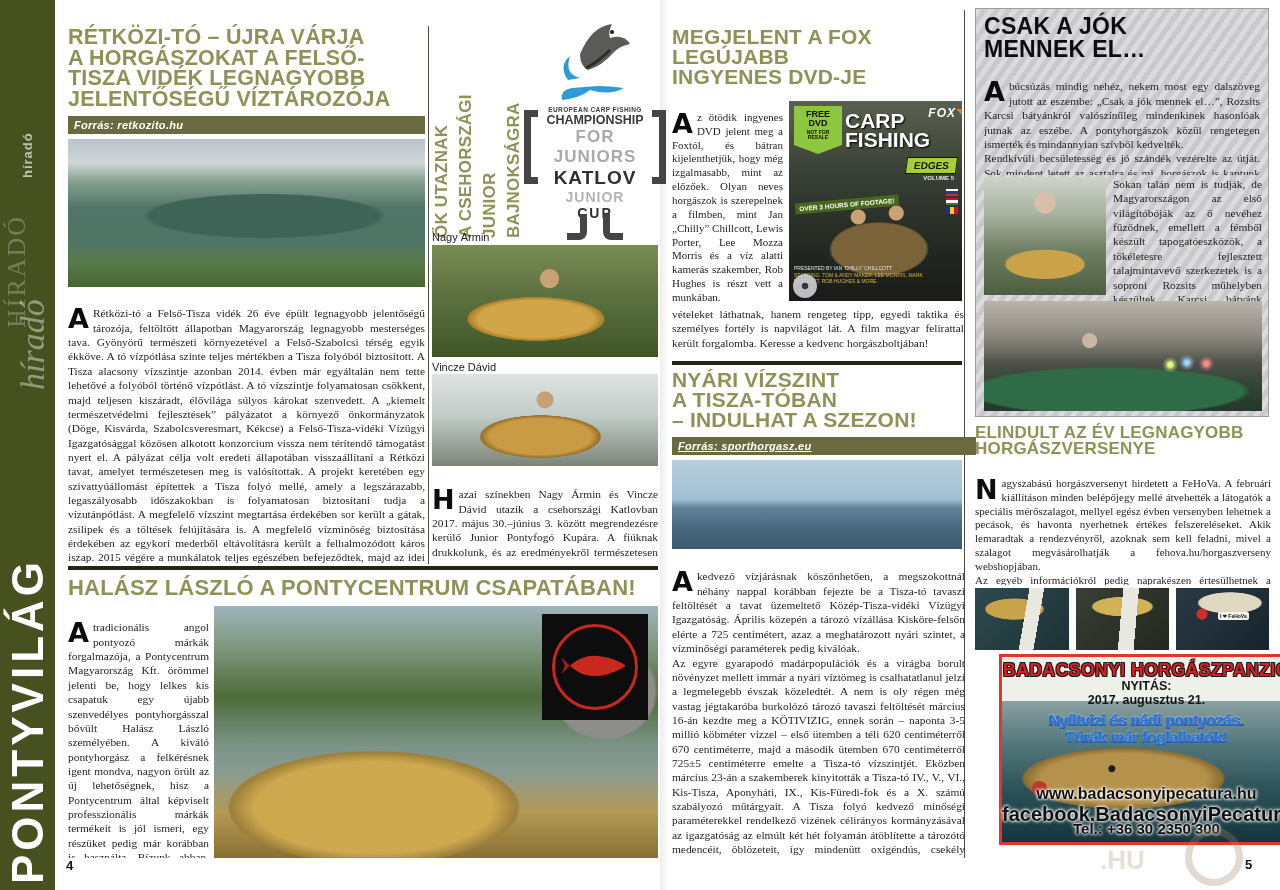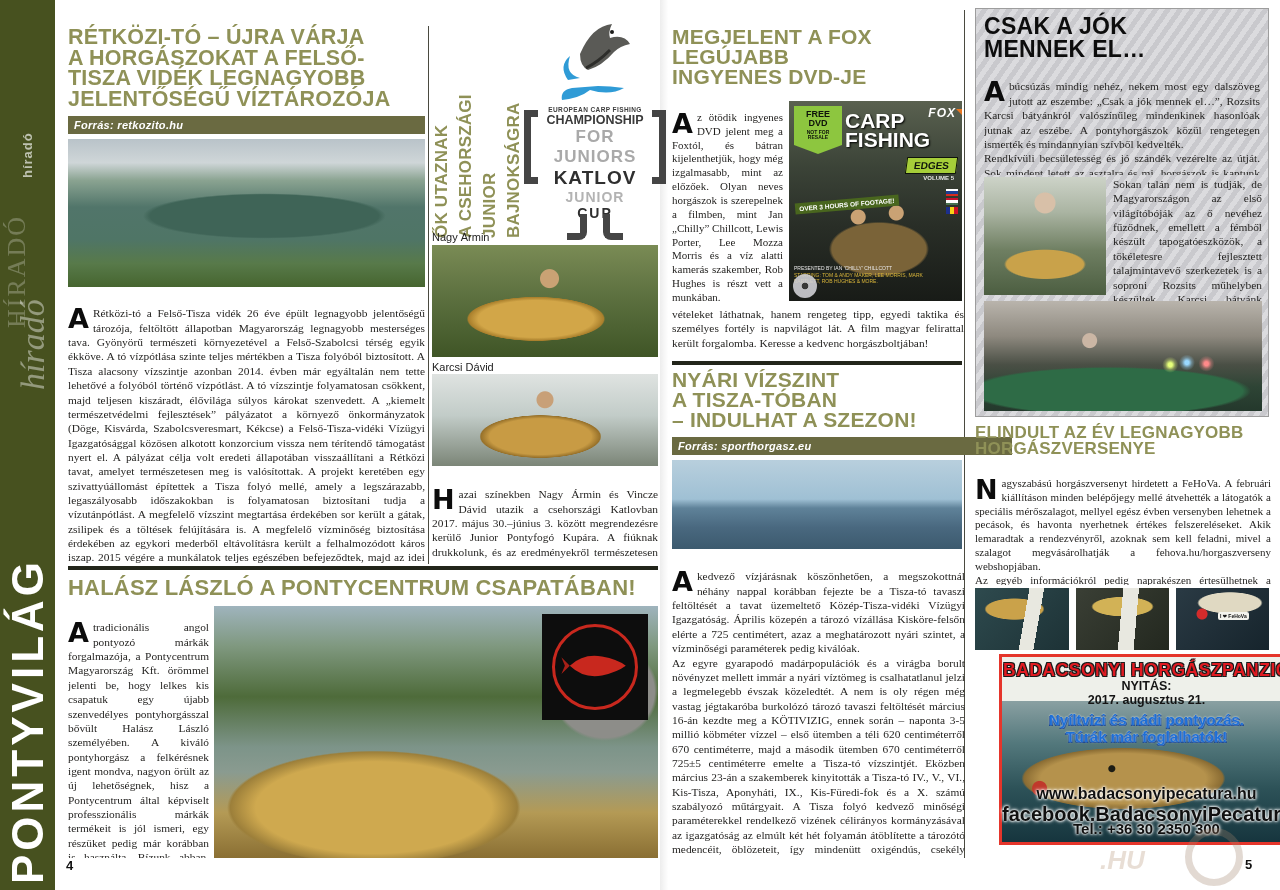--- a/index.html
+++ b/index.html
@@ -109,21 +109,21 @@
   .dvd-disc { position:absolute; left:4px; bottom:3px; width:24px; height:24px; border-radius:50%;
       background:radial-gradient(circle,#3a3a3a 0 20%,#cfcfd4 21% 90%,#8a8a90 100%); opacity:0.9; }
   .dvd-flags { position:absolute; right:4px; top:88px; width:12px; }
   .dvd-flags i { display:block; width:12px; height:7px; margin-bottom:2px; }
 
   .ponty-logo { position:absolute; right:10px; top:8px; width:106px; height:106px; background:#0d0d0d; }
   .ponty-logo .ring { position:absolute; left:10px; top:10px; width:86px; height:86px;
       border:3px solid #c8281e; border-radius:50%; }
   .ponty-logo svg { position:absolute; left:18px; top:32px; }
 
-  .wm { color:#b08a6a; opacity:0.28; font-weight:bold;font-style:italic; }
+  .wm { color:#b08a6a; opacity:0.28; font-weight:bold; }
   .wm-ring { border:7px solid rgba(160,130,105,0.3); border-radius:50%; }
 
   .sticker { position:absolute; background:#f4f4ee; border-radius:2px; color:#111;
       font-size:5px; font-weight:bold; padding:1px 2px; }
 </style>
 </head>
 <body>
 
 <div class="spread">
 
@@ -177,21 +177,21 @@
         <i class="b"></i>
       </div>
   </div>
 
   <div class="abs caption" style="left:432px; top:231px;">Nagy Ármin</div>
   <div class="abs photo" style="left:432px; top:245px; width:226px; height:112px;
        background:
          radial-gradient(circle at 52% 30%, #caa274 0 9px, rgba(0,0,0,0) 10px),
          radial-gradient(ellipse 34% 22% at 46% 66%, #d2a648 0 75%, #a97f2c 88%, rgba(0,0,0,0) 90%),
          linear-gradient(180deg,#7a8b55 0,#5d7140 45%,#3f5526 100%);"></div>
-  <div class="abs caption" style="left:432px; top:361px;">Karcsi Dávid</div>
+  <div class="abs caption" style="left:432px; top:361px;">Vincze Dávid</div>
   <div class="abs photo" style="left:432px; top:374px; width:226px; height:92px;
        background:
          radial-gradient(circle at 50% 28%, #c8a078 0 8px, rgba(0,0,0,0) 9px),
          radial-gradient(ellipse 30% 26% at 48% 68%, #c89b44 0 75%, #97712a 88%, rgba(0,0,0,0) 90%),
          linear-gradient(180deg,#dfe3e1 0,#c2ccc8 45%,#7b8577 100%);"></div>
   <div class="abs bodytxt" style="left:432px; top:473px; width:226px; height:90px;">
     <span class="dropcap">H</span><span>azai színekben Nagy Ármin és Vincze Dávid utazik a csehországi Katlovban 2017. május 30.–június 3. között megrendezésre kerülő Junior Pontyfogó Kupára. A fiúknak drukkolunk, és az eredményekről természetesen beszámolunk magazinunk júliusi számában.</span>
   </div>
 
   <div class="abs divider" style="left:68px; top:566px; width:590px;"></div>
@@ -243,21 +243,21 @@
     </div>
     <div class="dvd-disc"></div>
   </div>
 
   <div class="abs bodytxt" style="left:672px; top:307px; width:292px; height:52px;">vételeket láthatnak, hanem rengeteg tipp, egyedi taktika és személyes fortély is napvilágot lát. A film magyar felirattal került forgalomba. Keresse a kedvenc horgászboltjában!</div>
 
   <div class="abs divider" style="left:672px; top:361px; width:290px;"></div>
   <div class="abs headline" style="left:672px; top:370px; width:292px; font-size:21px;">NYÁRI VÍZSZINT
 A TISZA-TÓBAN
 – INDULHAT A SZEZON!</div>
-  <div class="abs srcbar" style="left:672px; top:437px; width:340px; height:18px;">Forrás: sporthorgasz.eu</div>
+  <div class="abs srcbar" style="left:672px; top:437px; width:304px; height:18px;text-decoration:underline;">Forrás: sporthorgasz.eu</div>
   <div class="abs photo" style="left:672px; top:460px; width:290px; height:89px;
        background:linear-gradient(180deg,#b8cfdd 0,#9fc0d4 44%,#5f8299 54%,#49687f 76%,#3c5a6e 100%);"></div>
   <div class="abs bodytxt" style="left:672px; top:555px; width:293px; height:303px;">
     <span class="dropcap">A</span><span>kedvező vízjárásnak köszönhetően, a megszokottnál néhány nappal korábban fejezte be a Tisza-tó tavaszi feltöltését a tavat üzemeltető Közép-Tisza-vidéki Vízügyi Igazgatóság. Április közepén a tározó vízállása Kisköre-felsőn elérte a 725 centimétert, azaz a meghatározott nyári szintet, a vízminőségi paraméterek pedig kiválóak.
 Az egyre gyarapodó madárpopulációk és a virágba borult növényzet mellett immár a nyári víztömeg is csalhatatlanul jelzi a legmelegebb évszak közeledtét. A nem is oly régen még vastag jégtakaróba burkolózó tározó tavaszi feltöltését március 16-án kezdte meg a KÖTIVIZIG, ennek során – naponta 3-5 millió köbméter vízzel – első ütemben a téli 620 centiméterről 670 centiméterre, majd a második ütemben 670 centiméterről 725±5 centiméterre emelte a Tisza-tó vízszintjét. Eközben március 23-án a szakemberek kinyitották a Tisza-tó IV., V., VI., Kis-Tisza, Aponyháti, IX., Kis-Füredi-fok és a X. számú szabályozó műtárgyait. A Tisza folyó kedvező minőségi paraméterekkel rendelkező vizének célirányos kormányzásával az igazgatóság az elmúlt két hét folyamán átöblítette a tározótó medencéit, öblözeteit, így mindenütt oxigéndús, csekély lebegőanyag-tartalmú víz várja a horgászokat és a tavaszi kirándulókat. A 725±5 centiméteres nyári vízszintnél a 104 négyzetkilométer vízfelületű Tisza-tó mintegy 253 millió köbméter vizet foglal magába, ami hatszorosa a Velencei-tóénak, s nyolcada a Balaton átlagos víztérfogatának. A Tisza Tavi Sporthorgász Kht. felhívja a horgászok figyelmét, hogy a ponty fajlagos tilalmi ideje a tározón is érvényben lesz, tehát a tilalom ideje május 2–31-éig tart!</span>
   </div>
 
   <div class="abs memo" style="left:975px; top:8px; width:294px; height:409px; padding:6px 8px;">
     <div class="memo-title">CSAK A JÓK
 MENNEK EL…</div>

